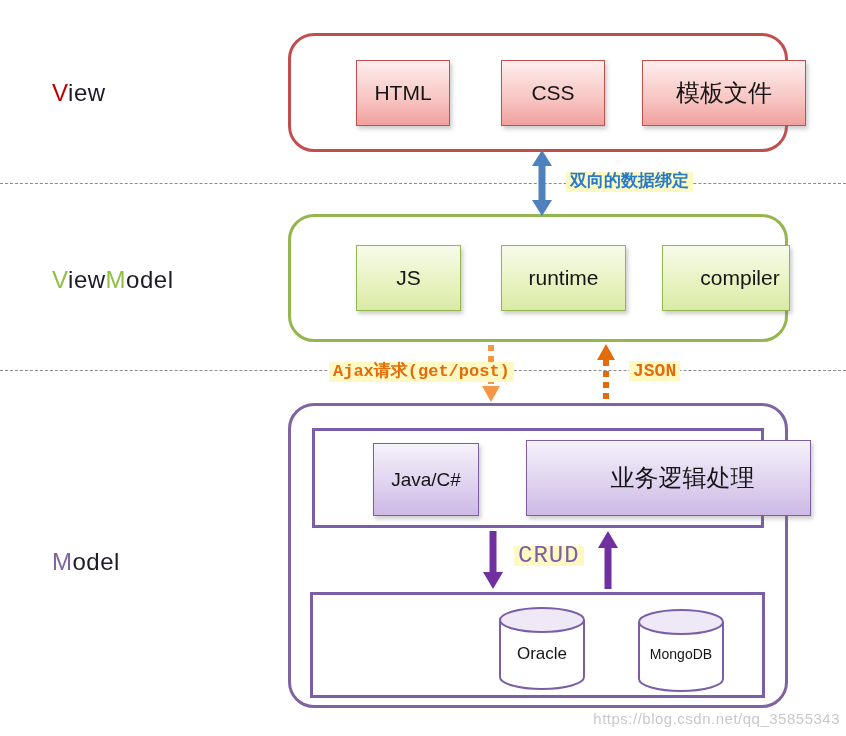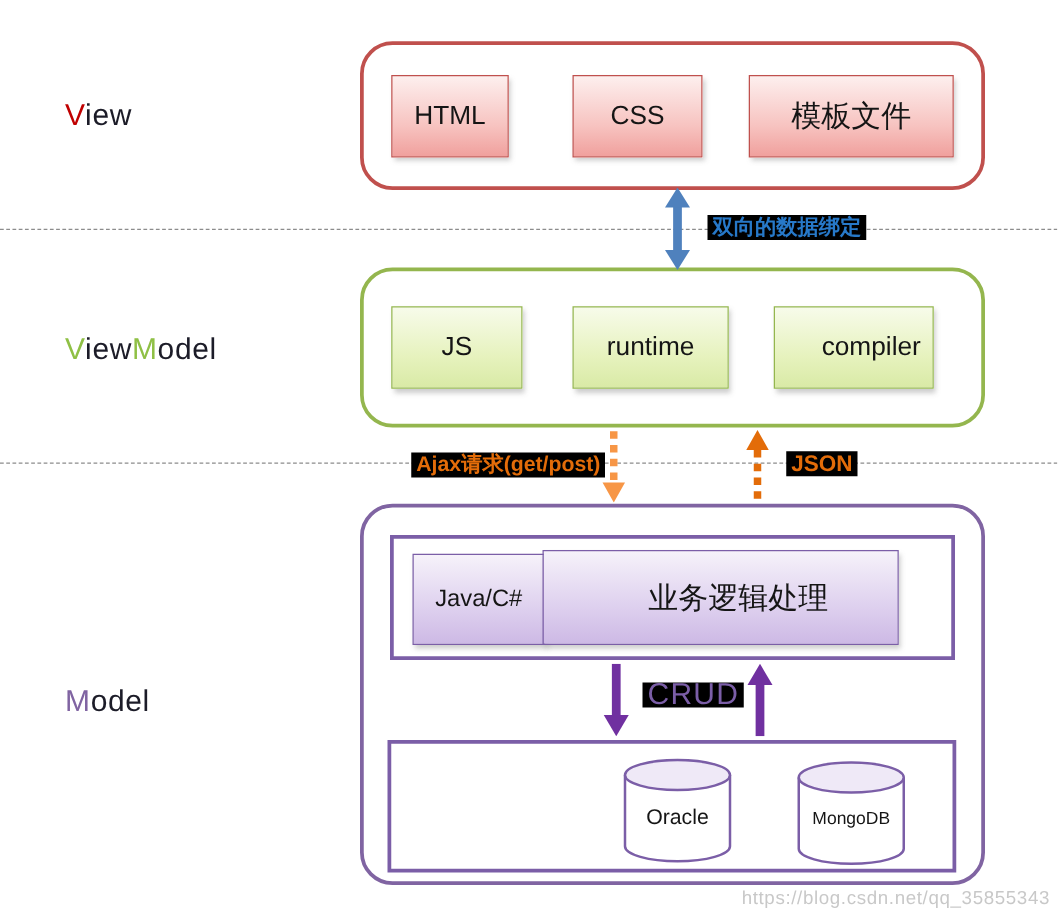--- a/index.html
+++ b/index.html
@@ -18,45 +18,45 @@
 
   
   .container-box { position:absolute; left:288px; width:500px; border-radius:26px; background:#fff; z-index:1; }
   .container-view { top:33px; height:119px; border:3.5px solid #c0504d; }
   .container-viewmodel { top:214px; height:128px; border:3.5px solid #94b64e; }
   .container-model { top:403px; height:305px; border:3.5px solid #8064a2; }
 
   
   .node { position:absolute; display:flex; align-items:center; justify-content:center;
           font-size:21px; color:#151515; z-index:2;
-          box-shadow:2px 3px 4px rgba(110,110,110,0.35); }
+          box-shadow:2px 3px 4px rgba(110,110,110,0.35);margin-left:43px; }
   .node-red { background:linear-gradient(180deg,#fdefee 0%,#f7c3c0 62%,#f0a09d 100%); border:1.5px solid #c0504d; }
   .node-green { background:linear-gradient(180deg,#f7fbea 0%,#e6f2bd 62%,#d9eaa6 100%); border:1.5px solid #94b64e; }
   .node-purple { background:linear-gradient(180deg,#f6f2fa 0%,#ddcfee 62%,#cdb9e5 100%); border:1.5px solid #7b5ea7; }
 
   .box-html { left:313px; top:60px; width:94px; height:66px; }
   .box-css { left:458px; top:60px; width:104px; height:66px; }
   .box-template { left:599px; top:60px; width:164px; height:66px; font-size:24px; }
 
   .box-js { left:313px; top:245px; width:105px; height:66px; }
   .box-runtime { left:458px; top:245px; width:125px; height:66px; }
   .box-compiler { left:619px; top:245px; width:128px; height:66px;padding-left:28px; }
 
   .inner-rect { position:absolute; border:3px solid #7b5ea7; background:#fff; z-index:1; }
   .rect-logic { left:312px; top:428px; width:452px; height:100px; }
   .rect-db { left:310px; top:592px; width:455px; height:106px; }
 
   .box-java { left:330px; top:443px; width:106px; height:73px; font-size:19px; }
-  .box-logic { left:434px; top:440px; width:285px; height:76px; font-size:24px;padding-left:28px; }
+  .box-logic { left:483px; top:440px; width:285px; height:76px; font-size:24px;padding-left:28px; }
 
   
   .arrow { position:absolute; z-index:2; line-height:0; }
 
   
-  .flow-label { position:absolute; z-index:3; background:#000000; padding:0 4px; line-height:20px; white-space:nowrap; }
+  .flow-label { position:absolute; z-index:3; background:#fef9c3; padding:0 4px; line-height:20px; white-space:nowrap;font-family:Liberation Mono, monospace; }
   .label-binding { left:566px; top:172px; font-size:17px; font-weight:bold; color:#2779c9; }
   .label-ajax { left:329px; top:362px; font-size:17px; font-weight:bold; color:#e36c09; }
   .label-json { left:629px; top:361px; font-size:18px; font-weight:bold; color:#e36c09; }
   .label-crud { left:514px; top:546px; font-size:24px; color:#7b5ea7; letter-spacing:1px; }
 
   
   .cylinder { position:absolute; width:90px; height:86px; z-index:2; }
   .cyl-text { position:absolute; left:0; top:38px; width:90px; text-align:center; color:#151515; }
   .cyl-mysql { left:350px; top:603px; }
   .cyl-oracle { left:497px; top:606px; }

